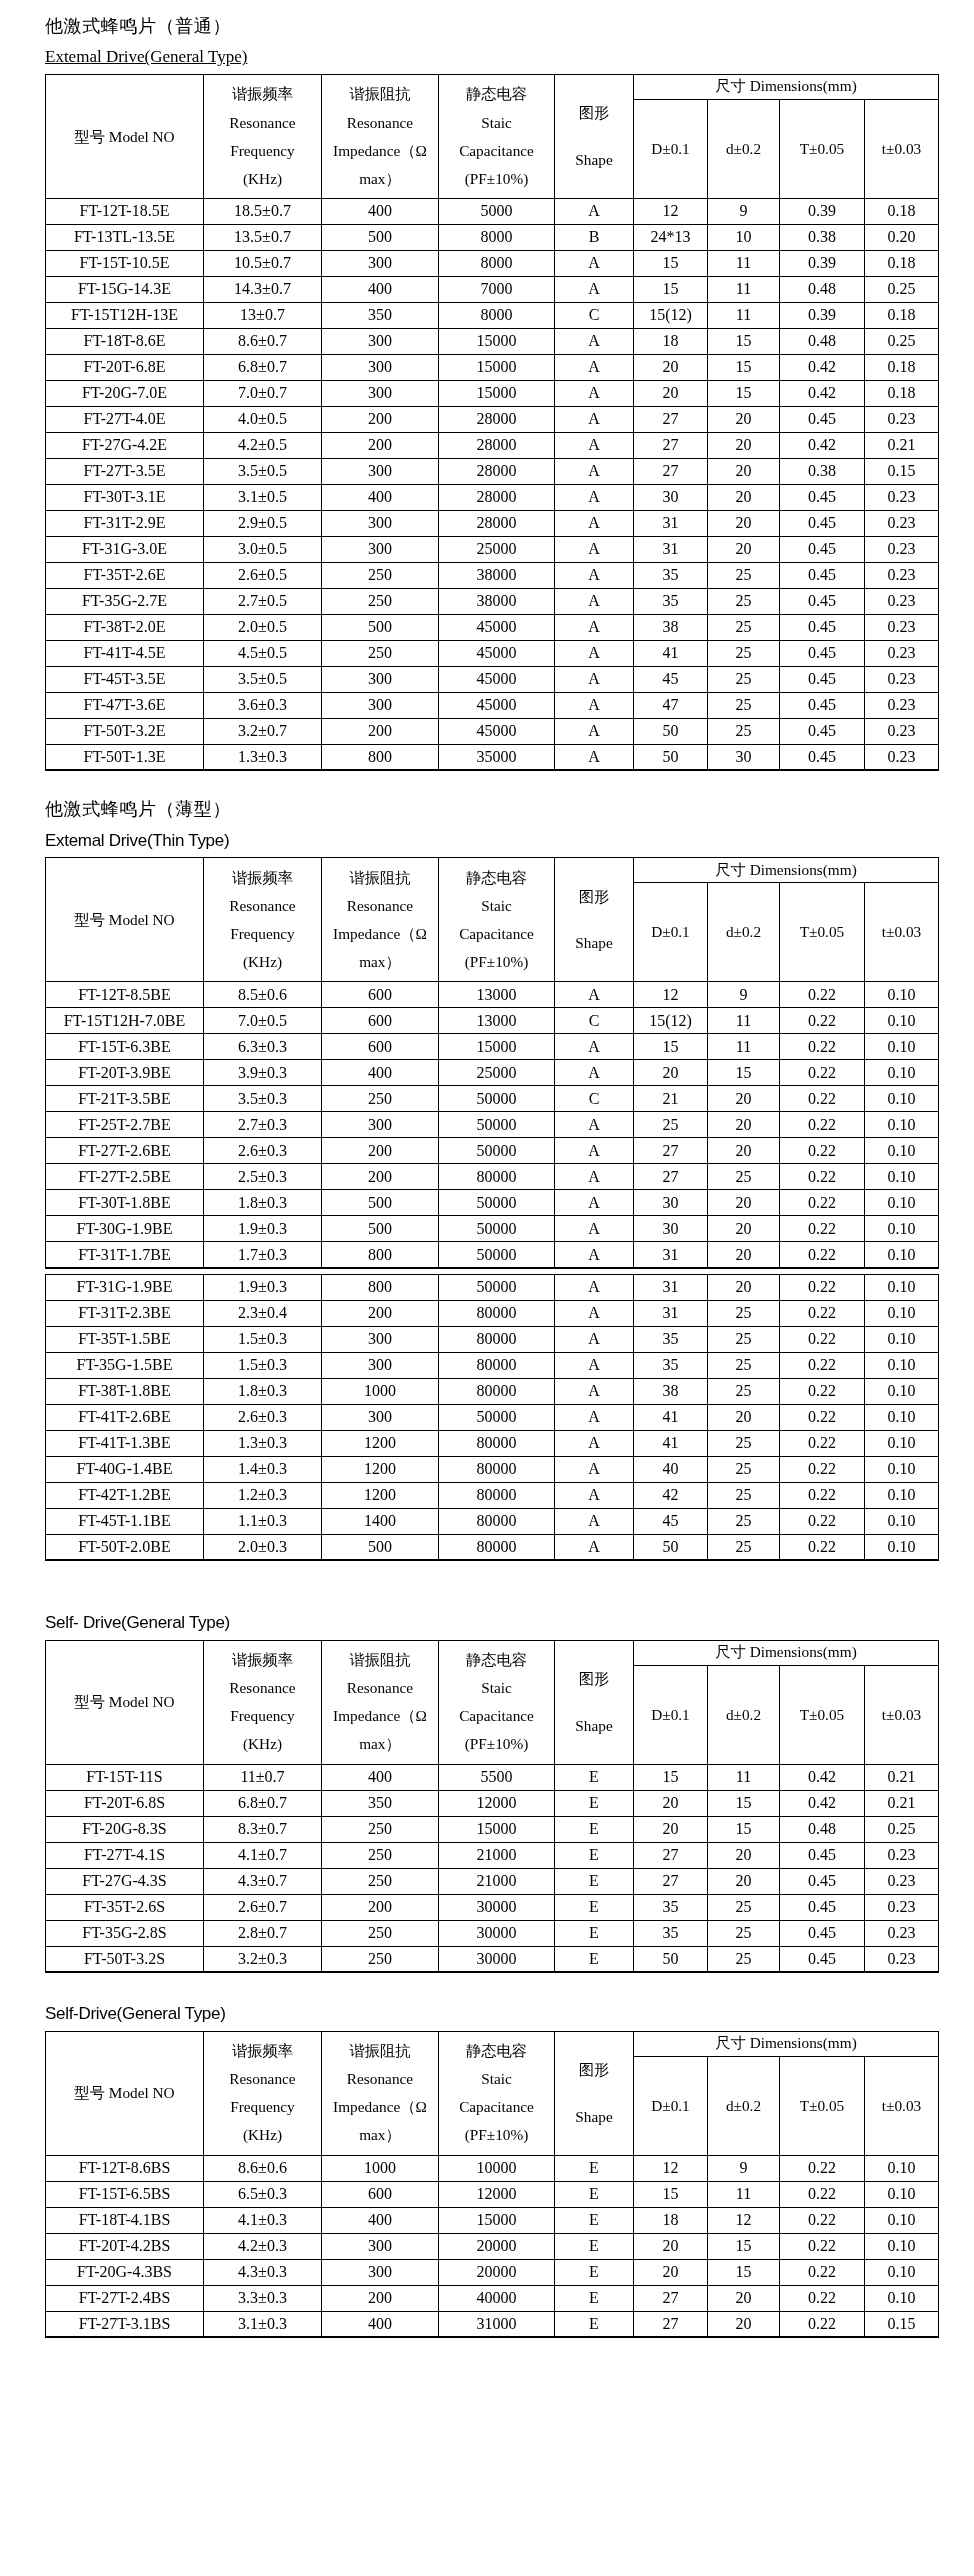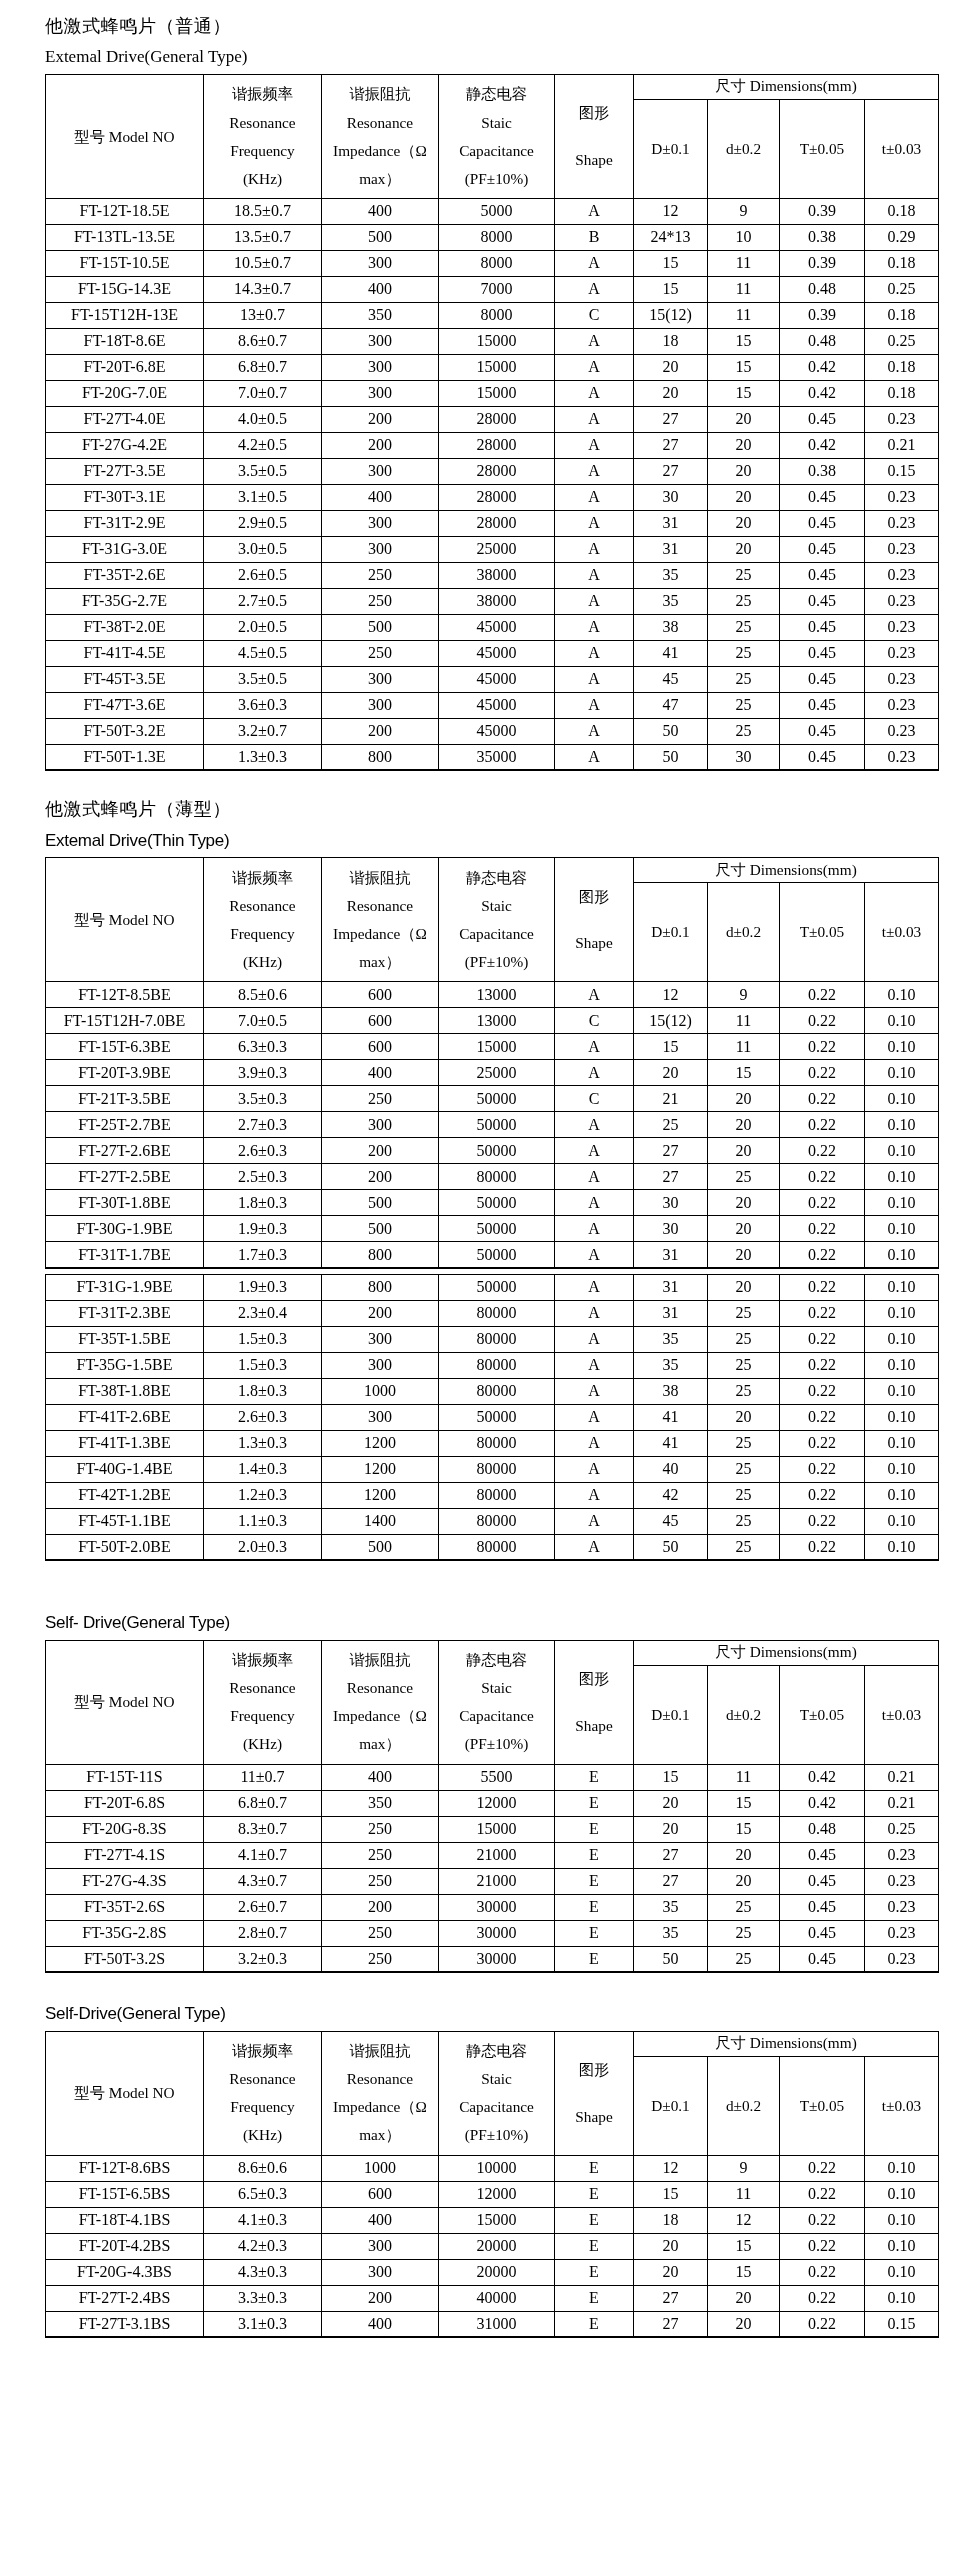--- a/index.html
+++ b/index.html
@@ -23,21 +23,21 @@
     font-weight: 400;
     letter-spacing: 0.6px;
     margin: 0 0 9.8px 0;
     line-height: 1.2;
   }
   .title-en {
     font-size: 17px;
     margin: 0 0 6.1px 0;
     line-height: 1.2;
   }
-  .title-en.serif { font-family: "Liberation Serif", "DejaVu Serif", serif; }
+  .title-en.serif { font-family: "Liberation Serif", "DejaVu Serif", serif; text-decoration: underline; }
   .title-en.sans  { font-family: "Liberation Sans", "DejaVu Sans", sans-serif; letter-spacing: -0.3px; }
 
   table.spec {
     border-collapse: collapse;
     table-layout: fixed;
     width: 893px;
     border: 1.8px solid #000;
     border-bottom-width: 2.5px;
   }
   table.spec.cont { margin-top: 4.9px; border-top-width: 1.8px; }
@@ -153,21 +153,21 @@
           </tr>
           <tr>
             <td>FT-13TL-13.5E</td>
             <td>13.5±0.7</td>
             <td>500</td>
             <td>8000</td>
             <td>B</td>
             <td>24*13</td>
             <td>10</td>
             <td>0.38</td>
-            <td>0.29</td>
+            <td>0.20</td>
           </tr>
           <tr>
             <td>FT-15T-10.5E</td>
             <td>10.5±0.7</td>
             <td>300</td>
             <td>8000</td>
             <td>A</td>
             <td>15</td>
             <td>11</td>
             <td>0.39</td>

